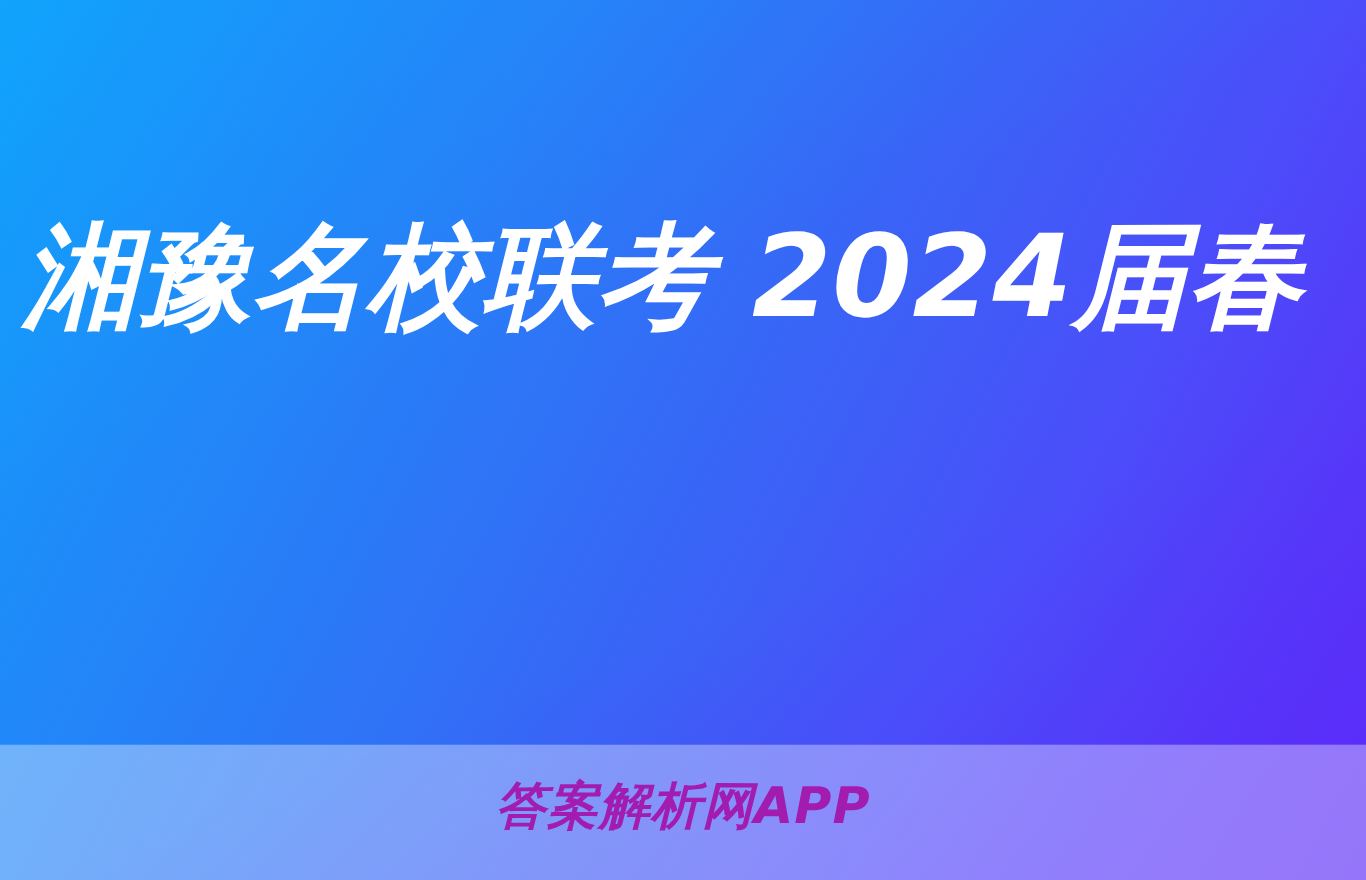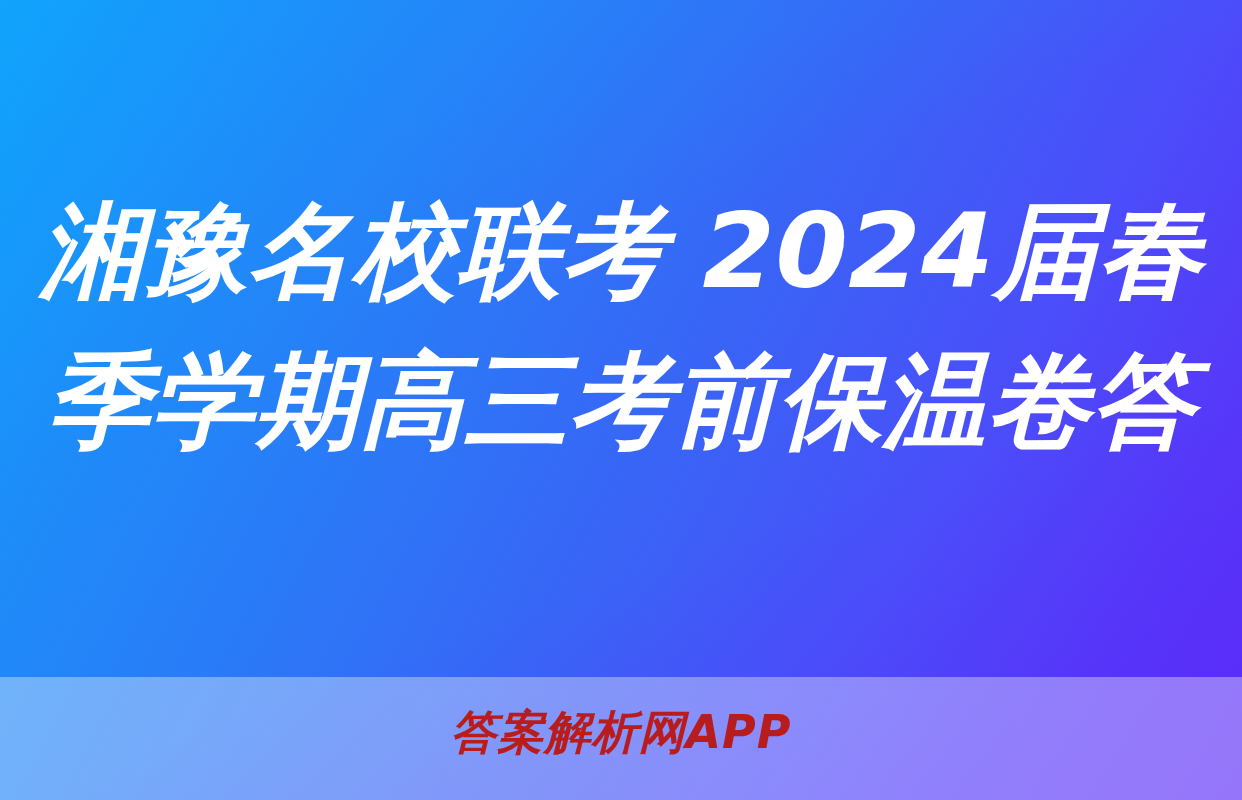--- a/index.html
+++ b/index.html
@@ -55,21 +55,20 @@
     bottom: 0;
     background: rgba(255,255,255,0.355);
   }
 
   
   .title-block {
     position: absolute;
     left: 0;
     right: 0;
     top: 176px;
-    text-align: center;
     padding: 0 20px;
     box-sizing: border-box;
   }
   .title-line {
     display: block;
     color: #ffffff;
     font-family: "DejaVu Sans", "Liberation Sans", sans-serif;
     font-size: 104px;
     line-height: 150px;
     font-weight: 700;
@@ -81,21 +80,21 @@
   
   .watermark {
     position: absolute;
     left: 0;
     right: 0;
     top: 704px;
     text-align: center;
   }
   .watermark-text {
     display: inline-block;
-    color: #b91c1c;
+    color: #a21caf;
     font-family: "DejaVu Sans", "Liberation Sans", sans-serif;
     font-size: 46px;
     line-height: 56px;
     font-weight: 700;
     font-style: italic;
     letter-spacing: 1px;
     white-space: nowrap;
   }
 </style>
 </head>
@@ -103,20 +102,19 @@
 
 <div id="poster">
 
   <div class="bg-gradient"></div>
   <div class="bg-gradient-overlay"></div>
 
   <div class="footer-band"></div>
 
   <div class="title-block">
     <span class="title-line">湘豫名校联考 2024届春</span>
-    <span class="title-line">季学期高三考前保温卷答</span>
   </div>
 
   <div class="watermark">
     <span class="watermark-text">答案解析网APP</span>
   </div>
 
 </div>
 
 </body></html>

